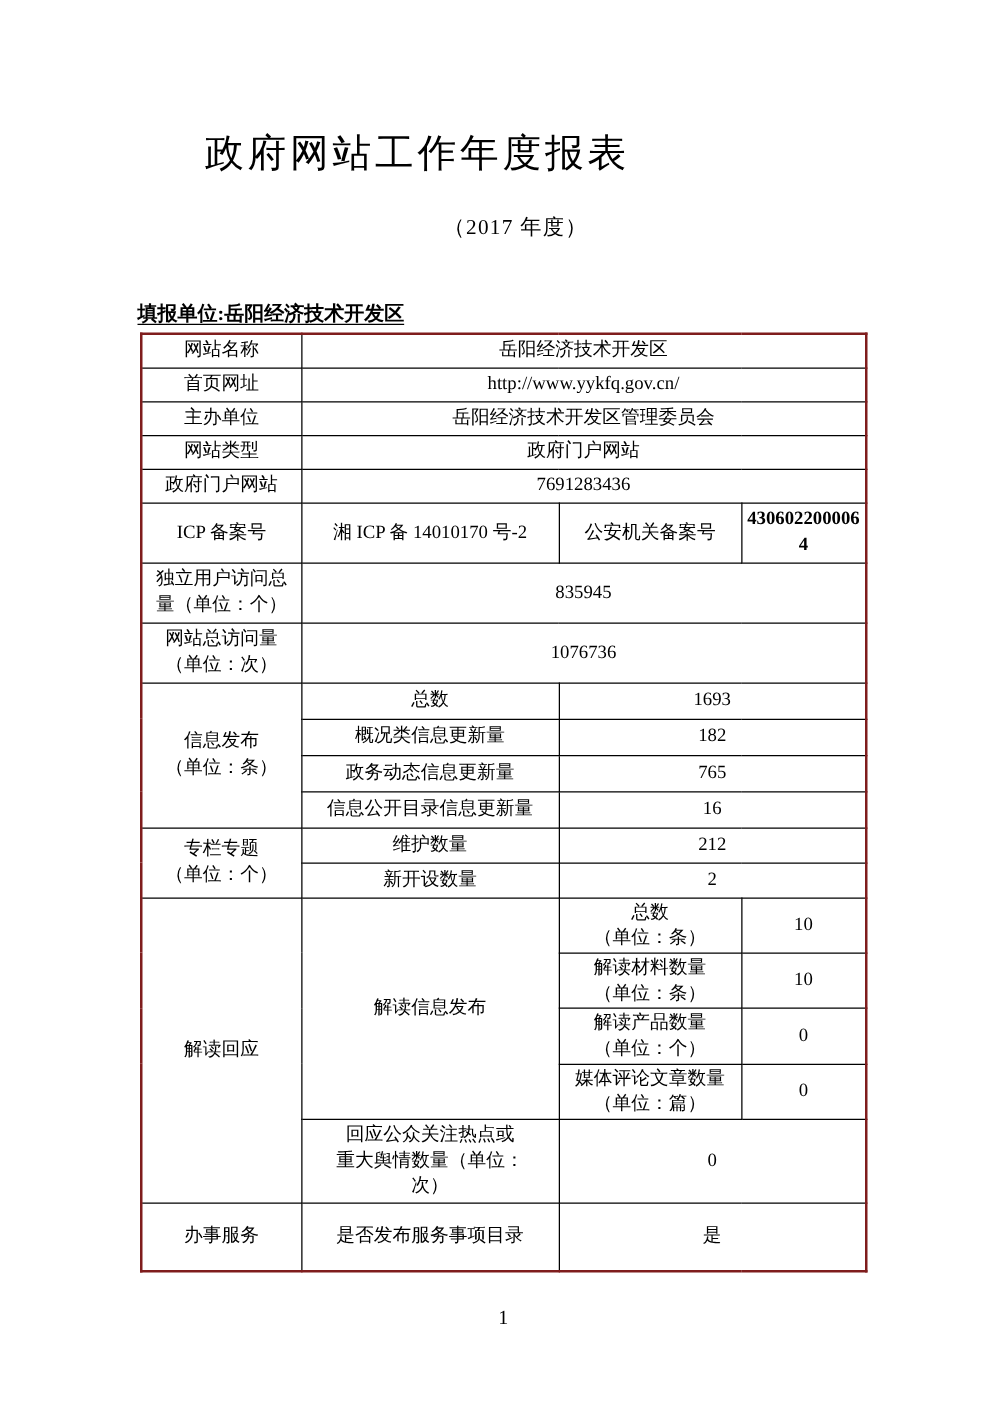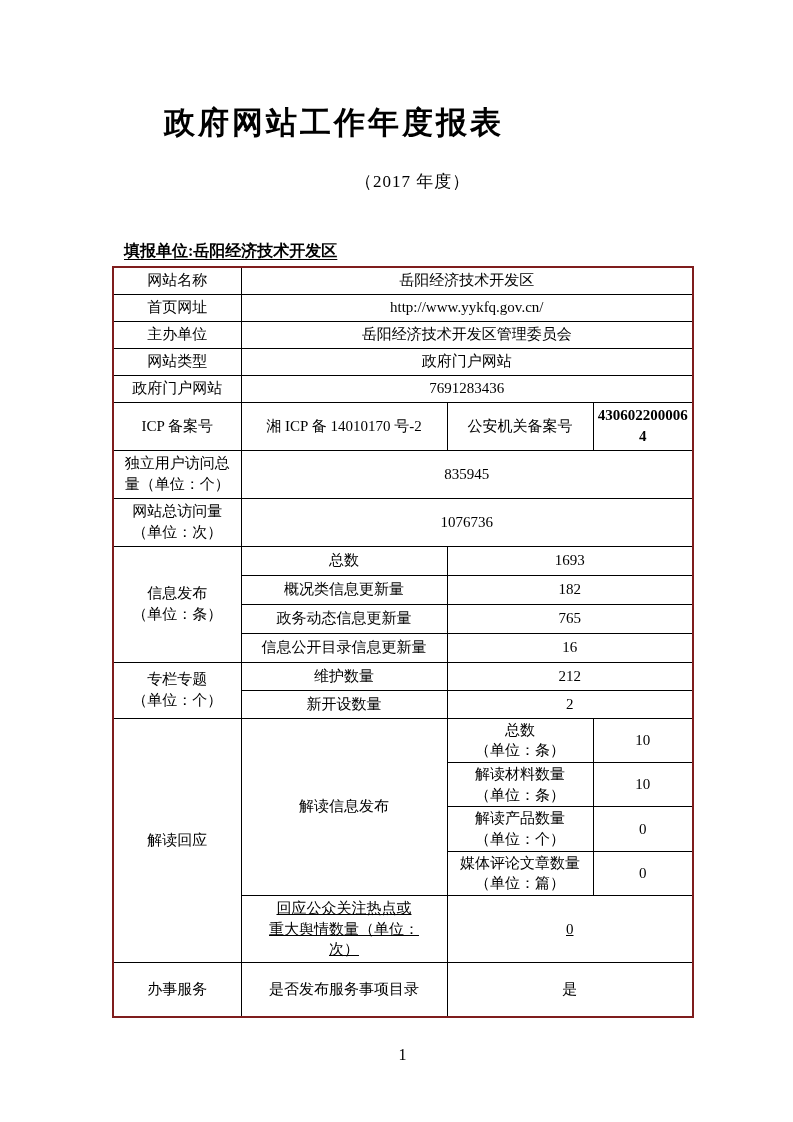--- a/index.html
+++ b/index.html
@@ -6,29 +6,29 @@
   html, body { background: #ffffff; }
   body {
     width: 793px; height: 1122px;
     position: relative;
     font-family: "Liberation Serif", "DejaVu Serif", serif;
     color: #000;
     overflow: hidden;
   }
   .doc-title {
     position: absolute; top: 102px; left: 0; width: 668px;
-    text-align: center; font-size: 31px; font-weight: bold;
+    text-align: center; font-size: 31px; font-weight: normal;
     letter-spacing: 3px;
   }
   .doc-subtitle {
     position: absolute; top: 170px; left: 16px; width: 793px;
     text-align: center; font-size: 17px; letter-spacing: 1px;
   }
   .filing-unit {
-    position: absolute; top: 241px; left: 124px;
+    position: absolute; top: 241px; left: 110px;
     font-size: 16px; font-weight: bold;
     text-decoration: underline;
     text-underline-offset: 3px;
   }
   table.report {
     position: absolute; top: 266px; left: 112px;
     width: 580px;
     border-collapse: collapse; table-layout: fixed;
     border: 2px solid #7f1d1d;
   }
@@ -38,21 +38,21 @@
     font-size: 15px; line-height: 1.38;
     white-space: pre-line;
     padding: 1px 3px;
     overflow: hidden;
   }
   tr.h27 { height: 27px; }
   tr.h48 { height: 48px; margin-top: 39px; }
   tr.h29 { height: 29px; }
   tr.h28 { height: 28px; }
   tr.h44 { height: 44px; }
-  tr.h67 { height: 67px; text-decoration: underline; }
+  tr.h67 { height: 67px; }
   tr.h47 { height: 54px; }
   td.num-wrap { white-space: normal; word-break: break-all; line-height: 1.35; font-weight: bold; }
   td.v-bottom { vertical-align: bottom; padding-bottom: 3px; }
   .page-number {
     position: absolute; top: 1046px; left: 0; width: 805px;
     text-align: center; font-size: 16px;
   }
 </style>
 </head>
 <body>

